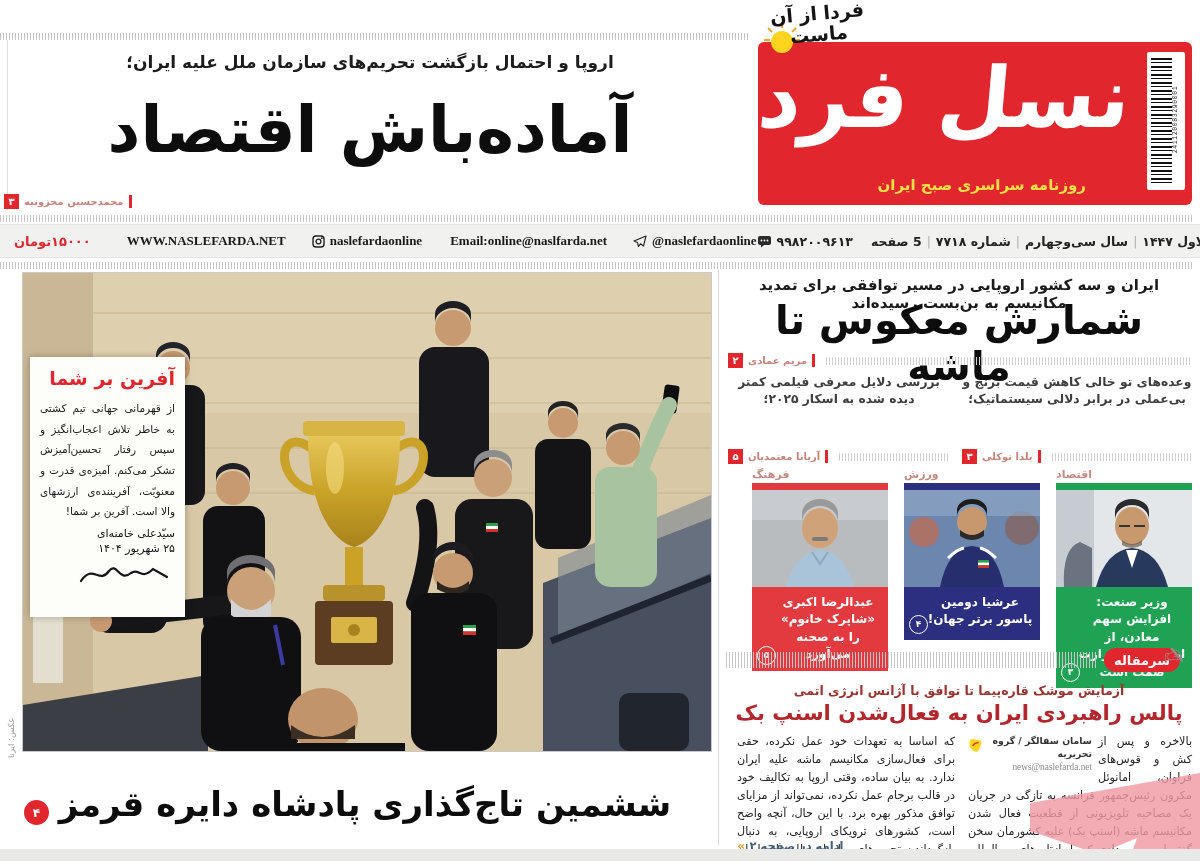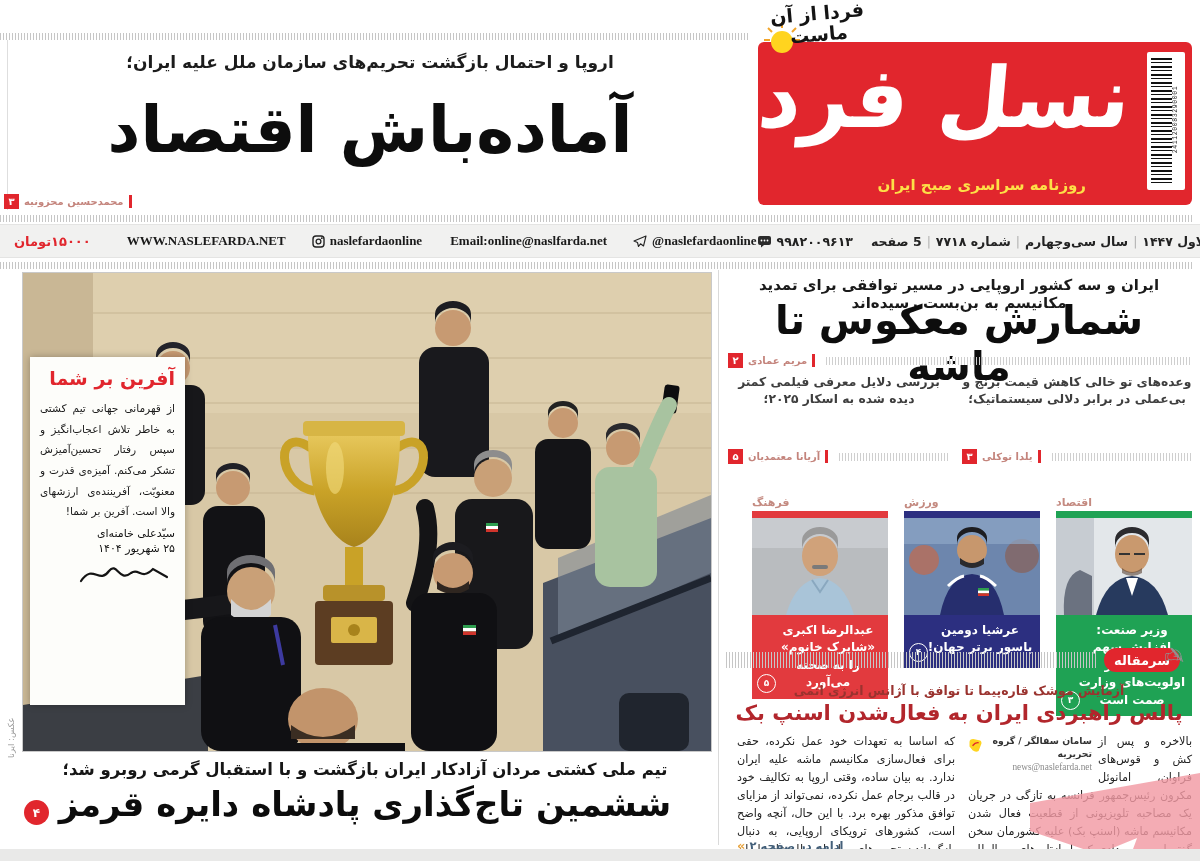--- a/index.html
+++ b/index.html
@@ -47,21 +47,21 @@
   .ib-sms{display:flex;align-items:center;gap:5px;font-size:12.5px;font-weight:bold;color:#222;margin-left:auto;}
   .dates{direction:rtl;display:flex;align-items:center;font-size:12.5px;font-weight:bold;color:#222;
          white-space:nowrap;margin-left:18px;}
   .dsep{color:#b0b0b0;margin:0 5px;font-weight:normal;}
 
   
   .vdivider{position:absolute;left:718px;top:270px;width:1px;height:575px;background:#dadada;}
 
   
   .photo{position:absolute;left:22px;top:272px;width:688px;height:478px;border:1px solid #c9c9c9;overflow:hidden;}
-  .quote-card{position:absolute;left:7px;top:84px;width:155px;height:348px;background:#fdfdfa;
+  .quote-card{position:absolute;left:7px;top:84px;width:155px;height:260px;background:#fdfdfa;
               padding:10px 10px;box-sizing:border-box;direction:rtl;box-shadow:0 0 7px rgba(0,0,0,.28);}
   .qc-title{color:#e1262d;font-size:19px;font-weight:bold;margin-bottom:9px;}
   .qc-body{font-size:10.6px;line-height:1.95;color:#1b1b1b;text-align:justify;}
   .qc-sign{font-size:11px;margin-top:5px;color:#111;}
   .qc-date{font-size:11px;color:#111;margin-top:2px;}
   .photo-credit{position:absolute;left:6px;top:758px;transform:rotate(-90deg);transform-origin:left top;
                 font-size:8.5px;color:#999;direction:rtl;white-space:nowrap;}
 
   .caption-kicker{position:absolute;left:40px;top:760px;width:650px;text-align:center;font-size:16.5px;
                   font-weight:bold;color:#161616;direction:rtl;}
@@ -81,21 +81,21 @@
   .sub-rice{left:962px;width:230px;}
   .sub-film{left:728px;width:222px;}
   .sub-kicker{text-align:center;font-size:12.3px;font-weight:bold;color:#3e3e3e;direction:rtl;line-height:1.35;}
   .sub-headline{text-align:center;font-size:20.5px;font-weight:bold;color:#101010;direction:rtl;line-height:1.3;margin-top:4px;}
   .sub-byline{margin-top:auto;}
 
   
   .cards-row{position:absolute;left:726px;top:468px;width:466px;display:flex;flex-direction:row-reverse;
              gap:16px;padding-left:26px;box-sizing:border-box;}
   .card{width:136px;}
-  .card-label{font-size:11px;color:#c48a80;font-weight:bold;text-align:left;height:15px;direction:rtl;margin-top:28px;}
+  .card-label{font-size:11px;color:#c48a80;font-weight:bold;text-align:left;height:15px;direction:rtl;}
   .card-bar{height:7px;}
   .card-photo{height:97px;position:relative;overflow:hidden;background:#ccc;}
   .card-photo svg{display:block;}
   .card-box{min-height:53px;position:relative;padding:7px 6px 7px 22px;box-sizing:border-box;color:#fff;
             font-size:12px;font-weight:bold;text-align:center;direction:rtl;line-height:1.45;}
   .card-badge{position:absolute;left:5px;bottom:6px;width:17px;height:17px;border:1.5px solid #fff;border-radius:50%;
               font-size:9px;display:flex;align-items:center;justify-content:center;color:#fff;font-weight:bold;}
 
   
   .ed-label{position:absolute;left:1104px;top:648px;height:24px;padding:0 10px;background:#e1262d;color:#fff;
@@ -313,21 +313,20 @@
       <div class="qc-body">از قهرمانی جهانی تیم کشتی به خاطر تلاش اعجاب‌انگیز و سپس رفتار تحسین‌آمیزش تشکر می‌کنم. آمیزه‌ی قدرت و معنویّت، آفریننده‌ی ارزشهای والا است. آفرین بر شما!</div>
       <div class="qc-sign">سیّدعلی خامنه‌ای</div>
       <div class="qc-date">۲۵ شهریور ۱۴۰۴</div>
       <svg width="100" height="36" viewBox="0 0 100 36">
         <path d="M6,26 C18,8 24,30 34,16 C42,6 44,28 56,18 C64,12 66,26 78,14 L92,22" stroke="#141414" stroke-width="2.2" fill="none" stroke-linecap="round"></path>
       </svg>
     </div>
   </div>
   <div class="photo-credit">عکس: ایرنا</div>
 
-  <div class="caption-kicker">تیم ملی کشتی مردان آزادکار ایران بازگشت و با استقبال گرمی روبرو شد؛</div>
   <div class="caption-headline">ششمین تاج‌گذاری پادشاه دایره قرمز</div>
   <div class="caption-badge">۴</div>
 
   <div class="lead-kicker">ایران و سه کشور اروپایی در مسیر توافقی برای تمدید مکانیسم به بن‌بست رسیده‌اند</div>
   <div class="lead-headline">شمارش معکوس تا ماشه</div>
   <div class="byline lead-byline">
     <span class="pbadge">۲</span>
     <span class="bname">مریم عمادی</span>
     <span class="vbar"></span>
     <span class="leader"></span>

